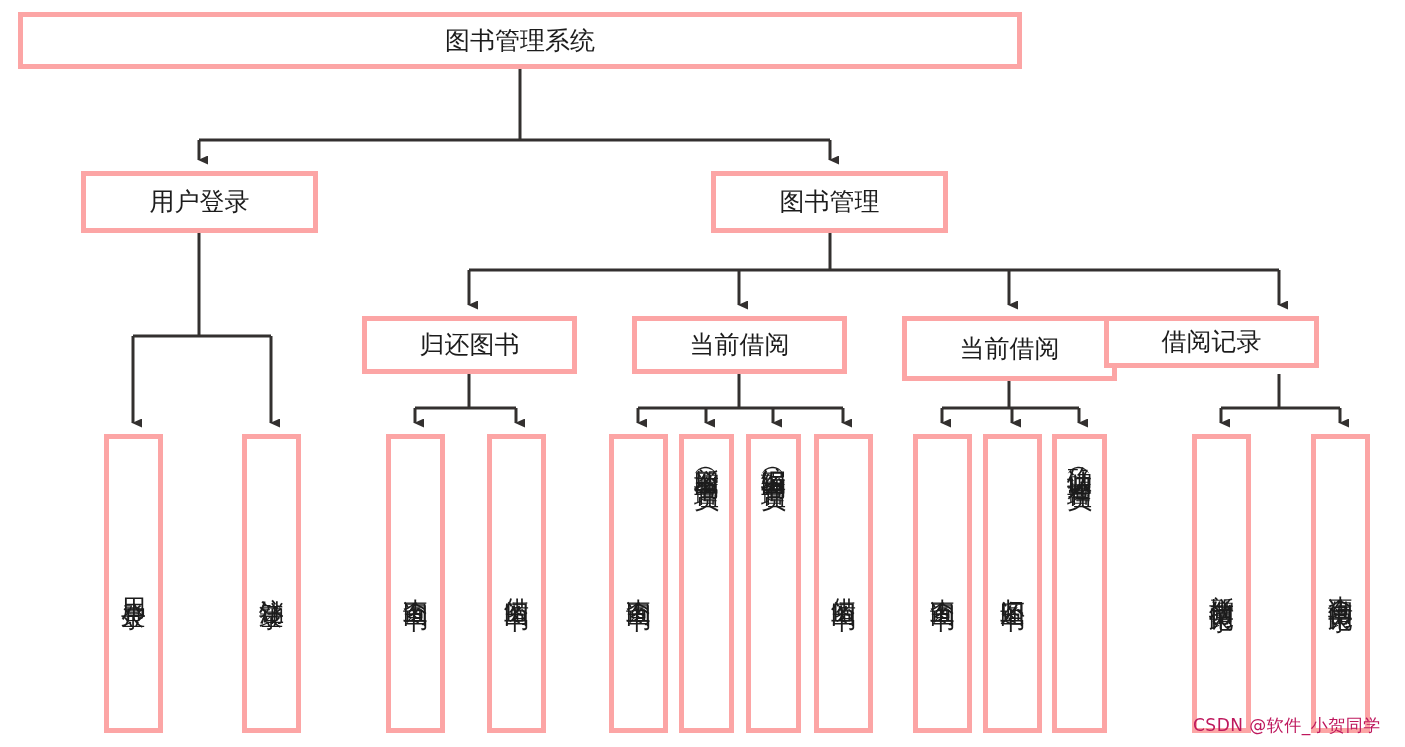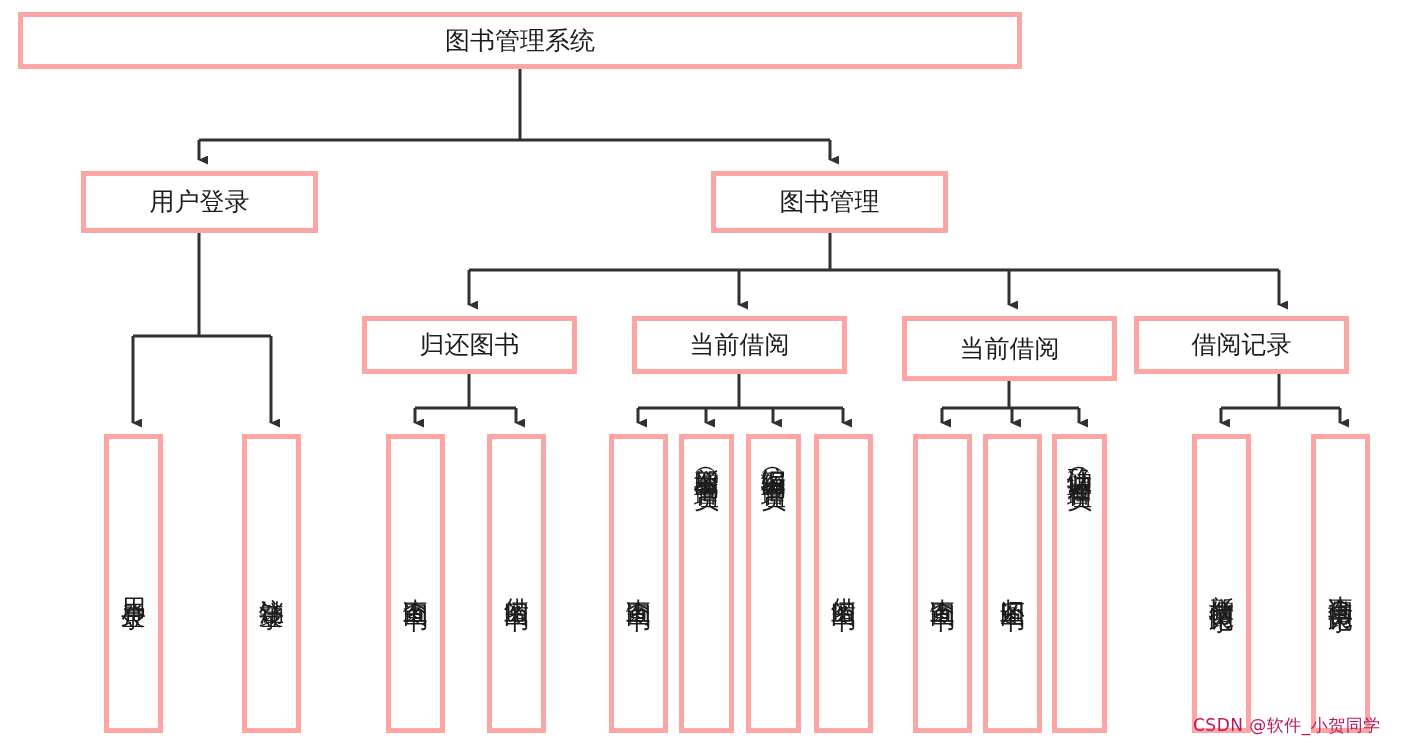--- a/index.html
+++ b/index.html
@@ -139,21 +139,21 @@
 
   <div class="node horiz" style="left:362px; top:316px; width:215px; height:58px;">
     <span class="lbl">归还图书</span>
   </div>
   <div class="node horiz" style="left:632px; top:316px; width:215px; height:58px;">
     <span class="lbl">当前借阅</span>
   </div>
   <div class="node horiz" style="left:902px; top:316px; width:215px; height:65px;">
     <span class="lbl">当前借阅</span>
   </div>
-  <div class="node horiz" style="left:1134px; top:316px; width:215px; height:58px;">
+  <div class="node horiz" style="left:1104px; top:316px; width:215px; height:52px;">
     <span class="lbl">借阅记录</span>
   </div>
 
   <div class="node vert centered" style="left:104px; top:434px; width:59px; height:299px;">
     <span class="lbl">用户登录</span>
   </div>
   <div class="node vert centered" style="left:242px; top:434px; width:59px; height:299px;">
     <span class="lbl">注销登录</span>
   </div>
   <div class="node vert centered" style="left:386px; top:434px; width:59px; height:299px;">

